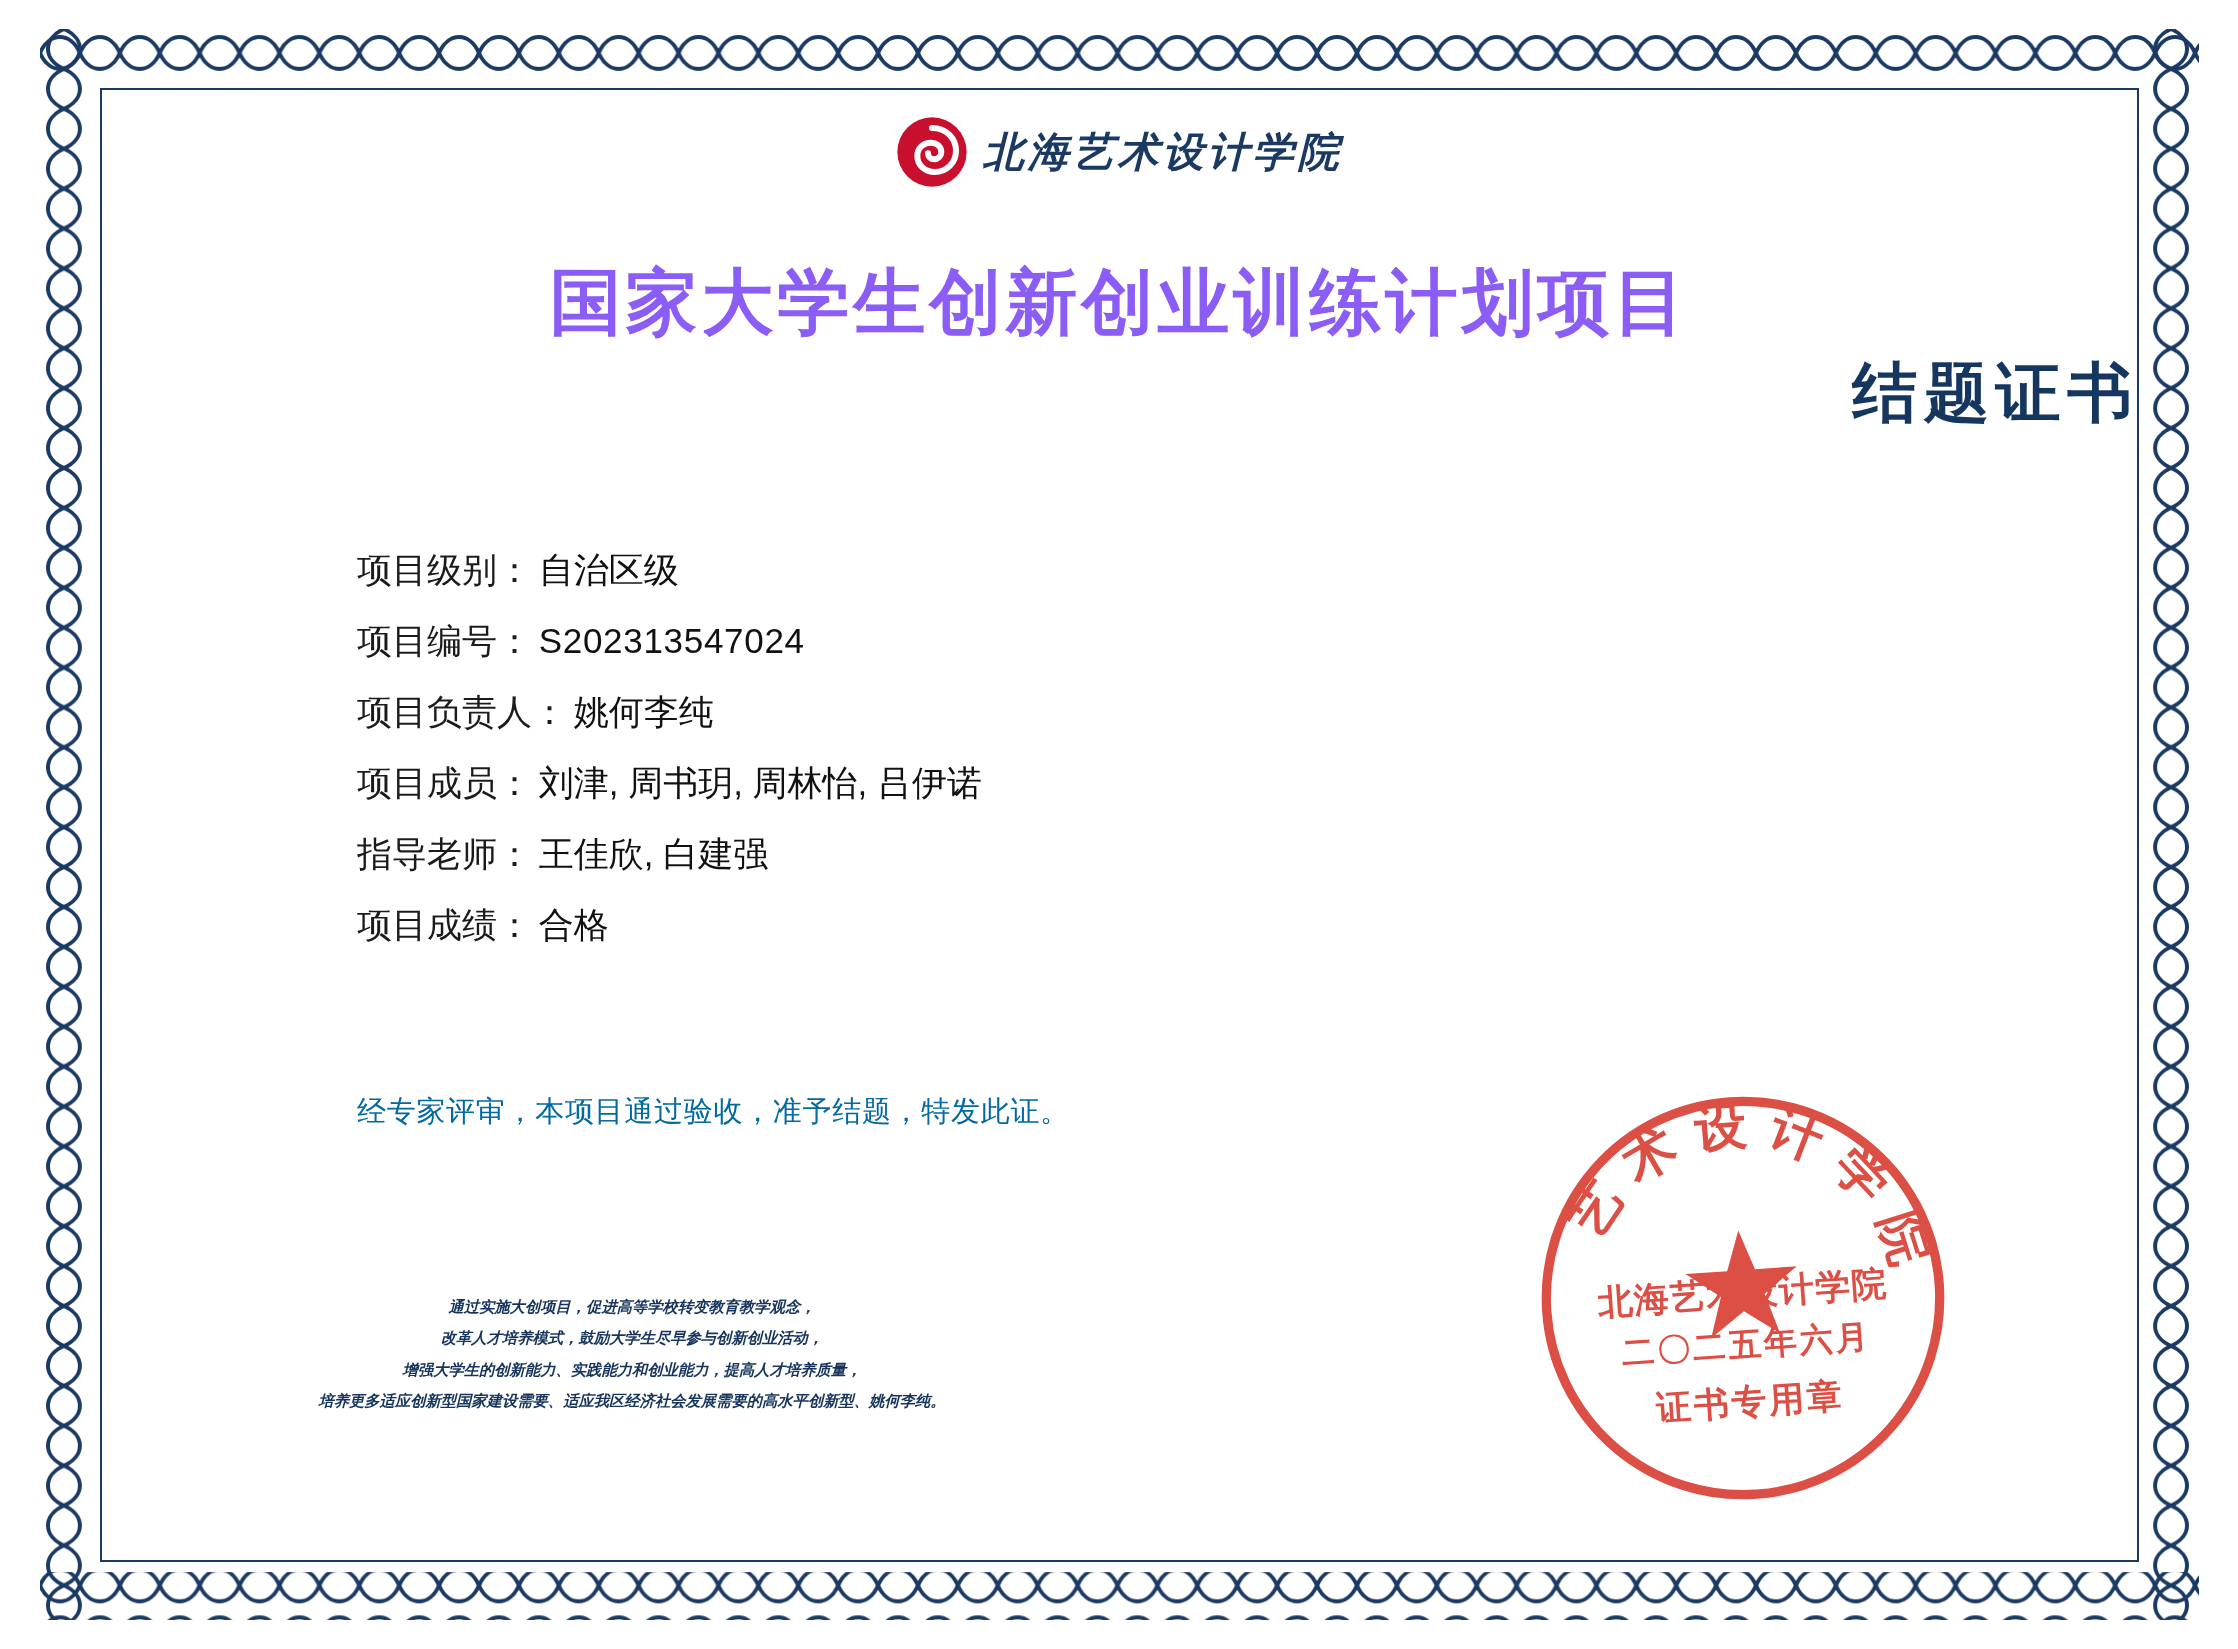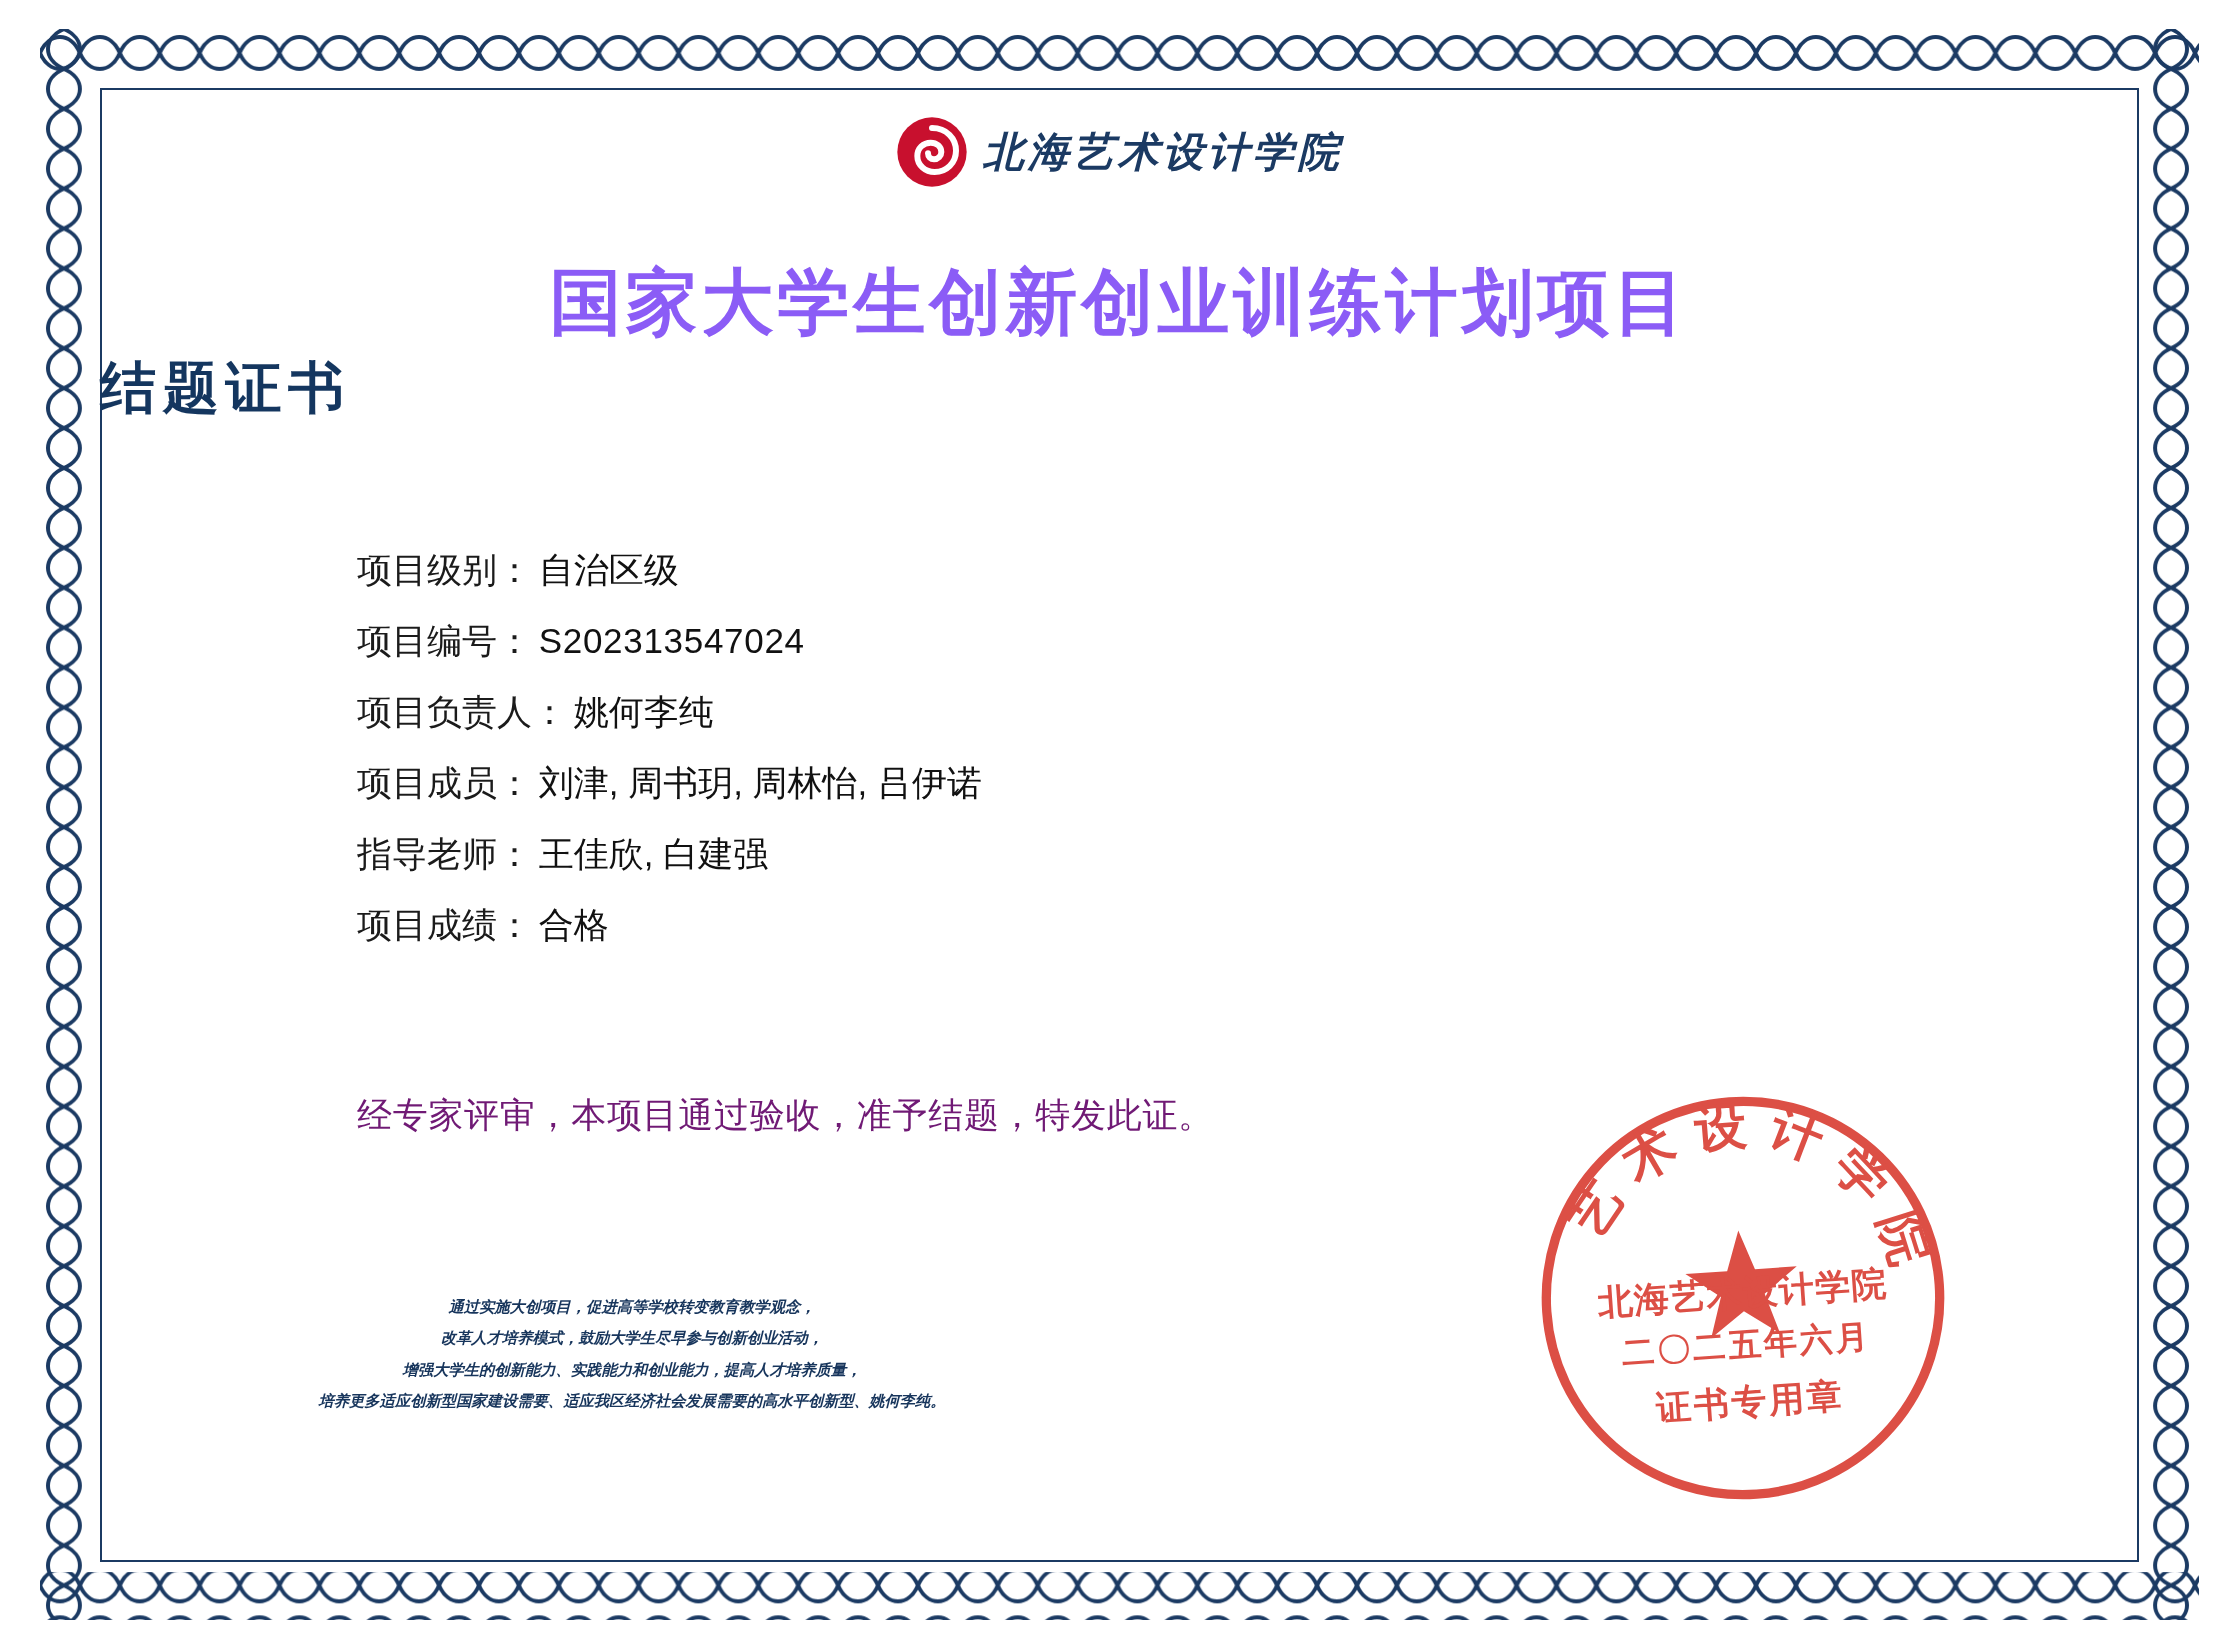--- a/index.html
+++ b/index.html
@@ -100,24 +100,24 @@
     font-size: 72px;
     letter-spacing: 4px;
     color: #8b5cf6;
     line-height: 1.18;
   }
   .title-sub {
     position: absolute;
     left: 0;
     top: 266px;
     width: 2039px;
-    text-align: left;
-    font-family: "DejaVu Serif", serif;
-    font-weight: bold;
-    font-size: 56px;
+    text-align: right;
+    font-family: "DejaVu Serif", serif;
+    font-weight: bold;
+    font-size: 65px;
     letter-spacing: 6.7px;
     color: #14365f;
     line-height: 1.18;
   }
 
   .fields {
     position: absolute;
     left: 257px;
     top: 459px;
     width: 1703px;
@@ -142,22 +142,22 @@
   }
   .field-value.mono {
     font-family: "Liberation Sans", sans-serif;
     letter-spacing: 0.7px;
   }
 
   .statement {
     position: absolute;
     left: 257px;
     top: 1004px;
-    font-size: 35px;
-    color: #701a75;
+    font-size: 29px;
+    color: #0369a1;
     letter-spacing: 0.7px;
   }
 
   .footnote {
     position: absolute;
     left: 33px;
     top: 1204px;
     width: 998px;
     font-family: "DejaVu Serif", serif;
     font-size: 15.3px;

